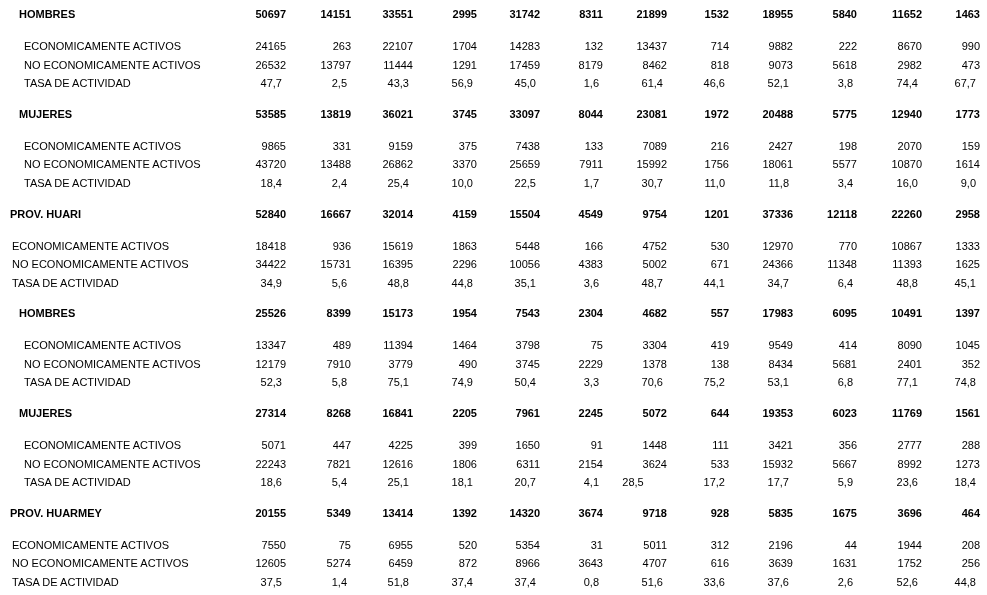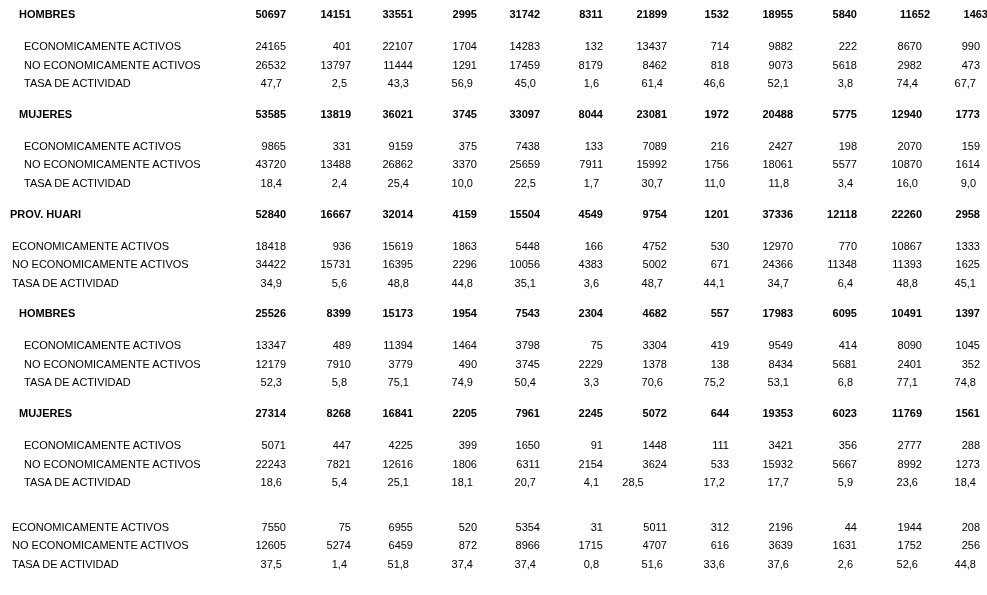--- a/index.html
+++ b/index.html
@@ -57,28 +57,28 @@
       <span class="cell" style="width: 64px; flex-basis: 64px;">50697</span>
       <span class="cell" style="width: 65px; flex-basis: 65px;">14151</span>
       <span class="cell" style="width: 62px; flex-basis: 62px;">33551</span>
       <span class="cell" style="width: 64px; flex-basis: 64px;">2995</span>
       <span class="cell" style="width: 63px; flex-basis: 63px;">31742</span>
       <span class="cell" style="width: 63px; flex-basis: 63px;">8311</span>
       <span class="cell" style="width: 64px; flex-basis: 64px;">21899</span>
       <span class="cell" style="width: 62px; flex-basis: 62px;">1532</span>
       <span class="cell" style="width: 64px; flex-basis: 64px;">18955</span>
       <span class="cell" style="width: 64px; flex-basis: 64px;">5840</span>
-      <span class="cell" style="width: 65px; flex-basis: 65px; margin-left: 8px;">11652</span>
+      <span class="cell" style="width: 65px; flex-basis: 65px;">11652</span>
       <span class="cell" style="width: 58px; flex-basis: 58px;">1463</span>
     </div>
     <div class="gap-header"></div>
     <div class="row indent-sub-2">
       <span class="label">ECONOMICAMENTE ACTIVOS</span>
       <span class="cell" style="width: 64px; flex-basis: 64px;">24165</span>
-      <span class="cell" style="width: 65px; flex-basis: 65px;">401</span>
+      <span class="cell" style="width: 65px; flex-basis: 65px;">263</span>
       <span class="cell" style="width: 62px; flex-basis: 62px;">22107</span>
       <span class="cell" style="width: 64px; flex-basis: 64px;">1704</span>
       <span class="cell" style="width: 63px; flex-basis: 63px;">14283</span>
       <span class="cell" style="width: 63px; flex-basis: 63px;">132</span>
       <span class="cell" style="width: 64px; flex-basis: 64px;">13437</span>
       <span class="cell" style="width: 62px; flex-basis: 62px;">714</span>
       <span class="cell" style="width: 64px; flex-basis: 64px;">9882</span>
       <span class="cell" style="width: 64px; flex-basis: 64px;">222</span>
       <span class="cell" style="width: 65px; flex-basis: 65px;">8670</span>
       <span class="cell" style="width: 58px; flex-basis: 58px;">990</span>
@@ -355,20 +355,35 @@
       <span class="cell decimal" style="width: 63px; flex-basis: 63px;">20,7</span>
       <span class="cell decimal" style="width: 63px; flex-basis: 63px;">4,1</span>
       <span class="cell decimal" style="width: 64px; flex-basis: 64px; text-align: center;">28,5</span>
       <span class="cell decimal" style="width: 62px; flex-basis: 62px;">17,2</span>
       <span class="cell decimal" style="width: 64px; flex-basis: 64px;">17,7</span>
       <span class="cell decimal" style="width: 64px; flex-basis: 64px;">5,9</span>
       <span class="cell decimal" style="width: 65px; flex-basis: 65px;">23,6</span>
       <span class="cell decimal" style="width: 58px; flex-basis: 58px;">18,4</span>
     </div>
     <div class="gap-block"></div>
+    <div class="row section indent-section-1">
+      <span class="label">PROV. HUARMEY</span>
+      <span class="cell" style="width: 64px; flex-basis: 64px;">20155</span>
+      <span class="cell" style="width: 65px; flex-basis: 65px;">5349</span>
+      <span class="cell" style="width: 62px; flex-basis: 62px;">13414</span>
+      <span class="cell" style="width: 64px; flex-basis: 64px;">1392</span>
+      <span class="cell" style="width: 63px; flex-basis: 63px;">14320</span>
+      <span class="cell" style="width: 63px; flex-basis: 63px;">3674</span>
+      <span class="cell" style="width: 64px; flex-basis: 64px;">9718</span>
+      <span class="cell" style="width: 62px; flex-basis: 62px;">928</span>
+      <span class="cell" style="width: 64px; flex-basis: 64px;">5835</span>
+      <span class="cell" style="width: 64px; flex-basis: 64px;">1675</span>
+      <span class="cell" style="width: 65px; flex-basis: 65px;">3696</span>
+      <span class="cell" style="width: 58px; flex-basis: 58px;">464</span>
+    </div>
     <div class="gap-header"></div>
     <div class="row indent-sub-1">
       <span class="label">ECONOMICAMENTE ACTIVOS</span>
       <span class="cell" style="width: 64px; flex-basis: 64px;">7550</span>
       <span class="cell" style="width: 65px; flex-basis: 65px;">75</span>
       <span class="cell" style="width: 62px; flex-basis: 62px;">6955</span>
       <span class="cell" style="width: 64px; flex-basis: 64px;">520</span>
       <span class="cell" style="width: 63px; flex-basis: 63px;">5354</span>
       <span class="cell" style="width: 63px; flex-basis: 63px;">31</span>
       <span class="cell" style="width: 64px; flex-basis: 64px;">5011</span>
@@ -378,21 +393,21 @@
       <span class="cell" style="width: 65px; flex-basis: 65px;">1944</span>
       <span class="cell" style="width: 58px; flex-basis: 58px;">208</span>
     </div>
     <div class="row indent-sub-1">
       <span class="label">NO ECONOMICAMENTE ACTIVOS</span>
       <span class="cell" style="width: 64px; flex-basis: 64px;">12605</span>
       <span class="cell" style="width: 65px; flex-basis: 65px;">5274</span>
       <span class="cell" style="width: 62px; flex-basis: 62px;">6459</span>
       <span class="cell" style="width: 64px; flex-basis: 64px;">872</span>
       <span class="cell" style="width: 63px; flex-basis: 63px;">8966</span>
-      <span class="cell" style="width: 63px; flex-basis: 63px;">1715</span>
+      <span class="cell" style="width: 63px; flex-basis: 63px;">3643</span>
       <span class="cell" style="width: 64px; flex-basis: 64px;">4707</span>
       <span class="cell" style="width: 62px; flex-basis: 62px;">616</span>
       <span class="cell" style="width: 64px; flex-basis: 64px;">3639</span>
       <span class="cell" style="width: 64px; flex-basis: 64px;">1631</span>
       <span class="cell" style="width: 65px; flex-basis: 65px;">1752</span>
       <span class="cell" style="width: 58px; flex-basis: 58px;">256</span>
     </div>
     <div class="row indent-sub-1">
       <span class="label">TASA DE ACTIVIDAD</span>
       <span class="cell decimal" style="width: 64px; flex-basis: 64px;">37,5</span>

